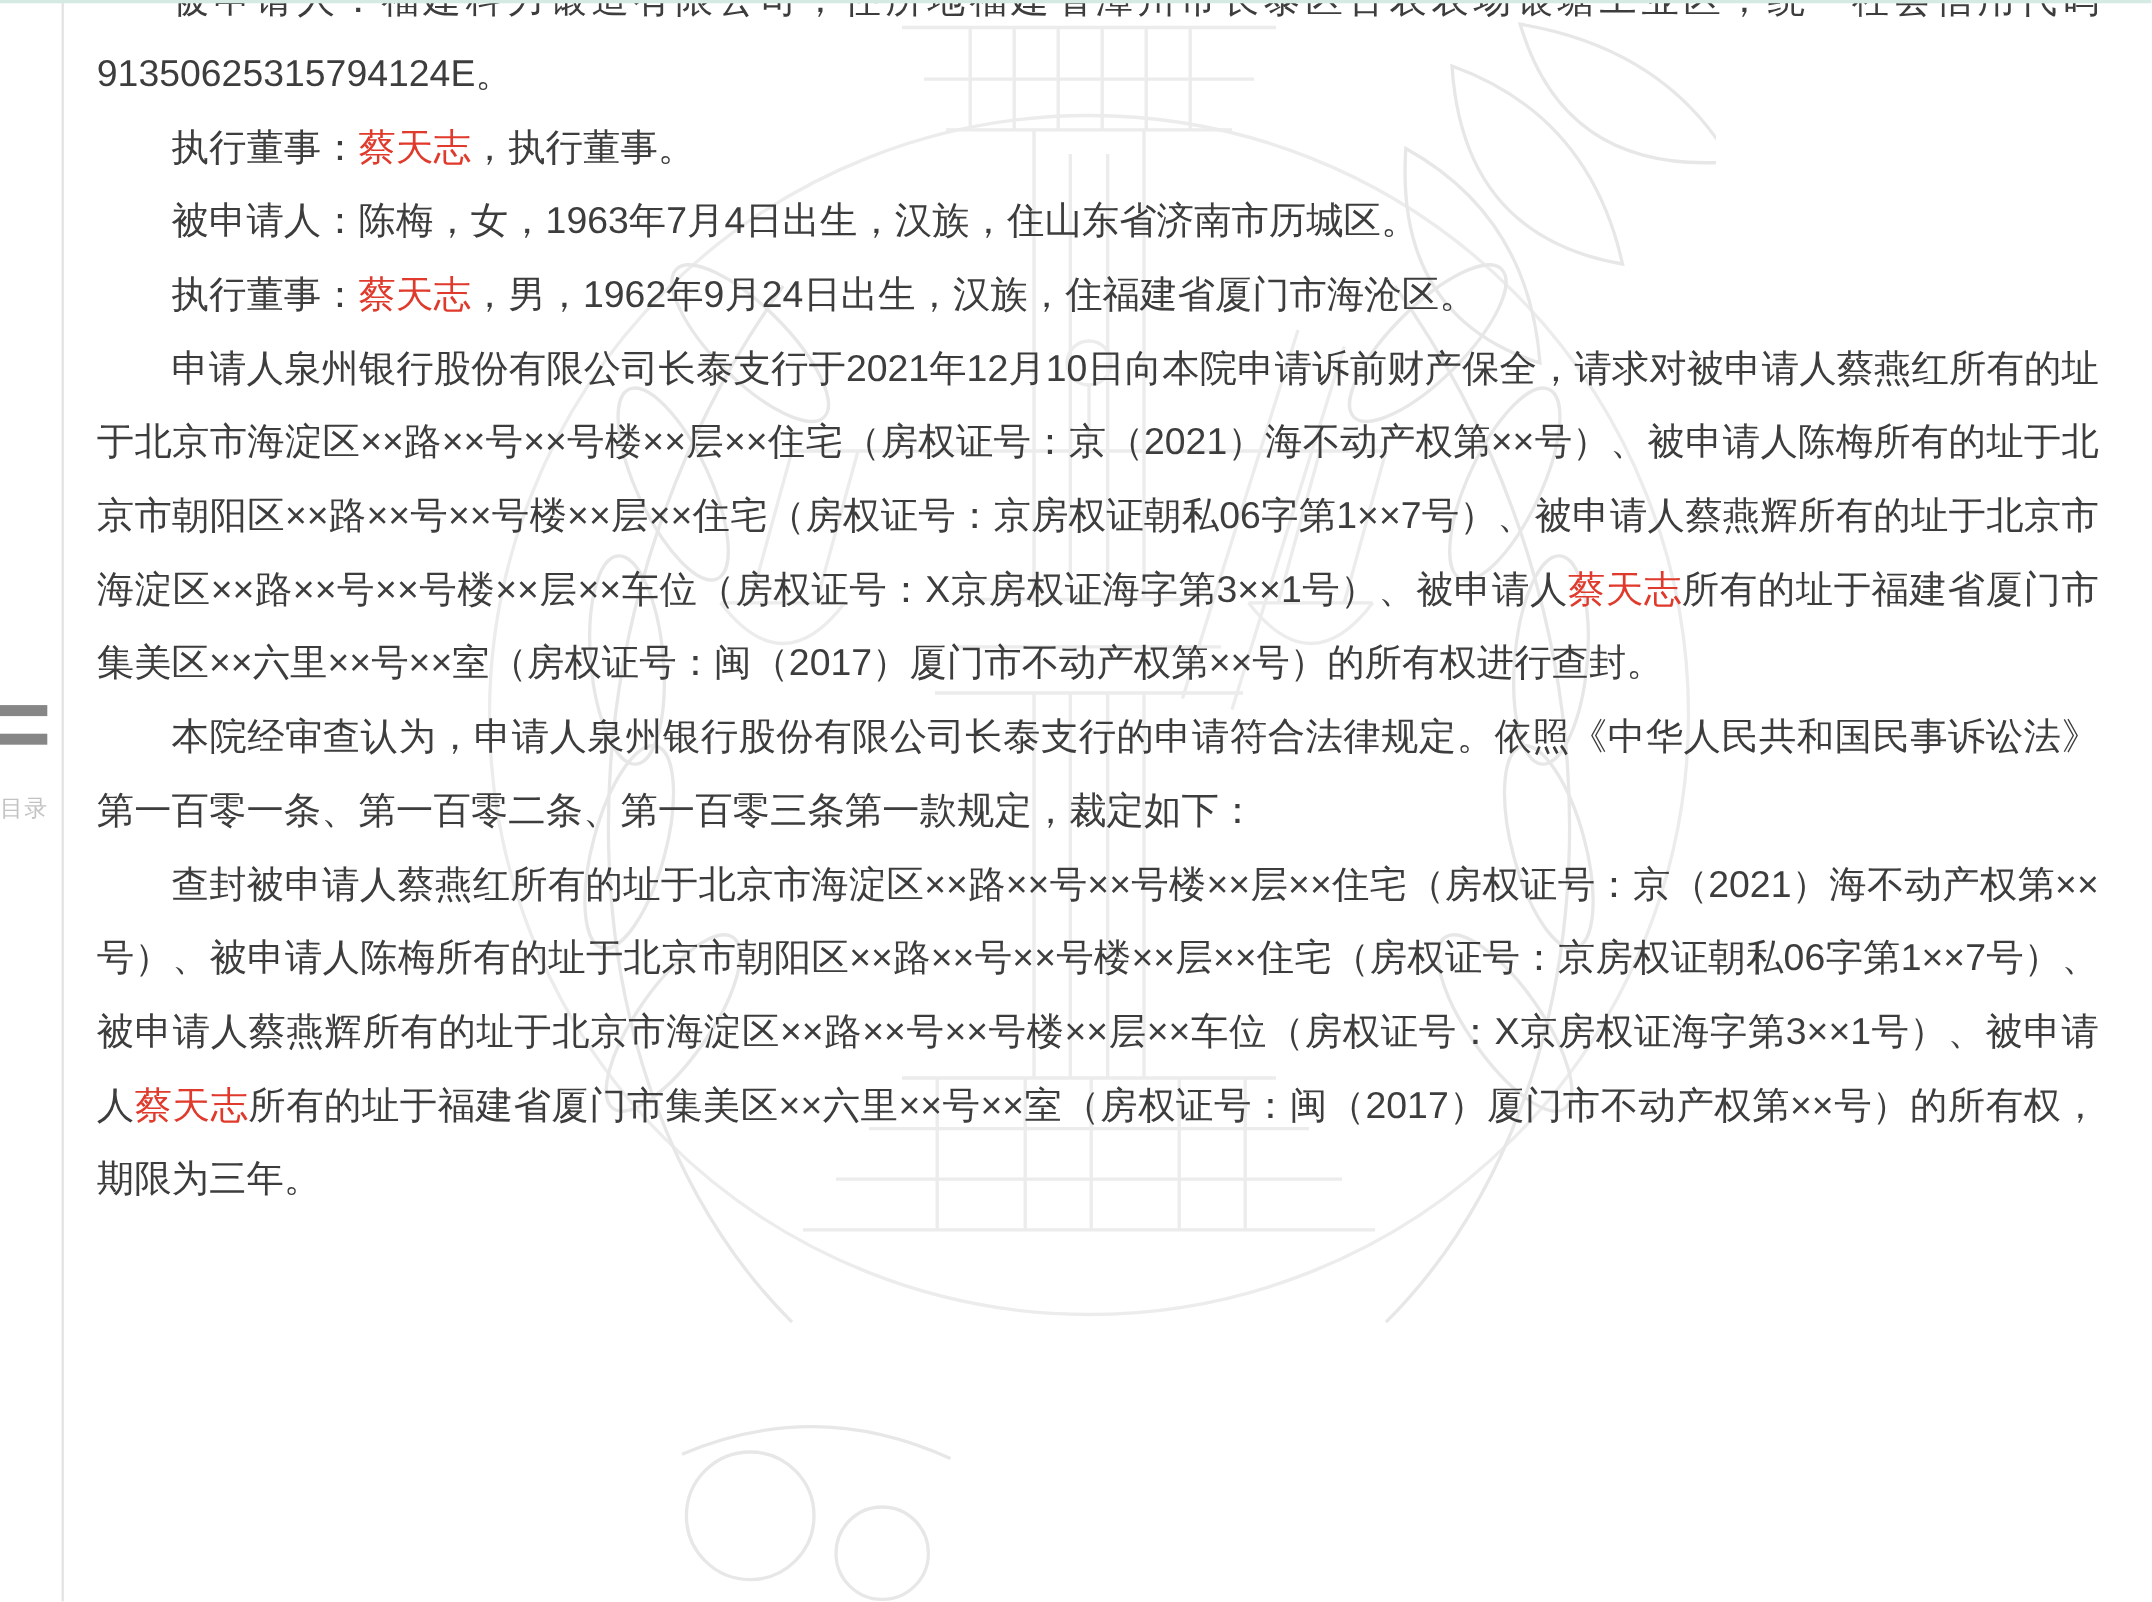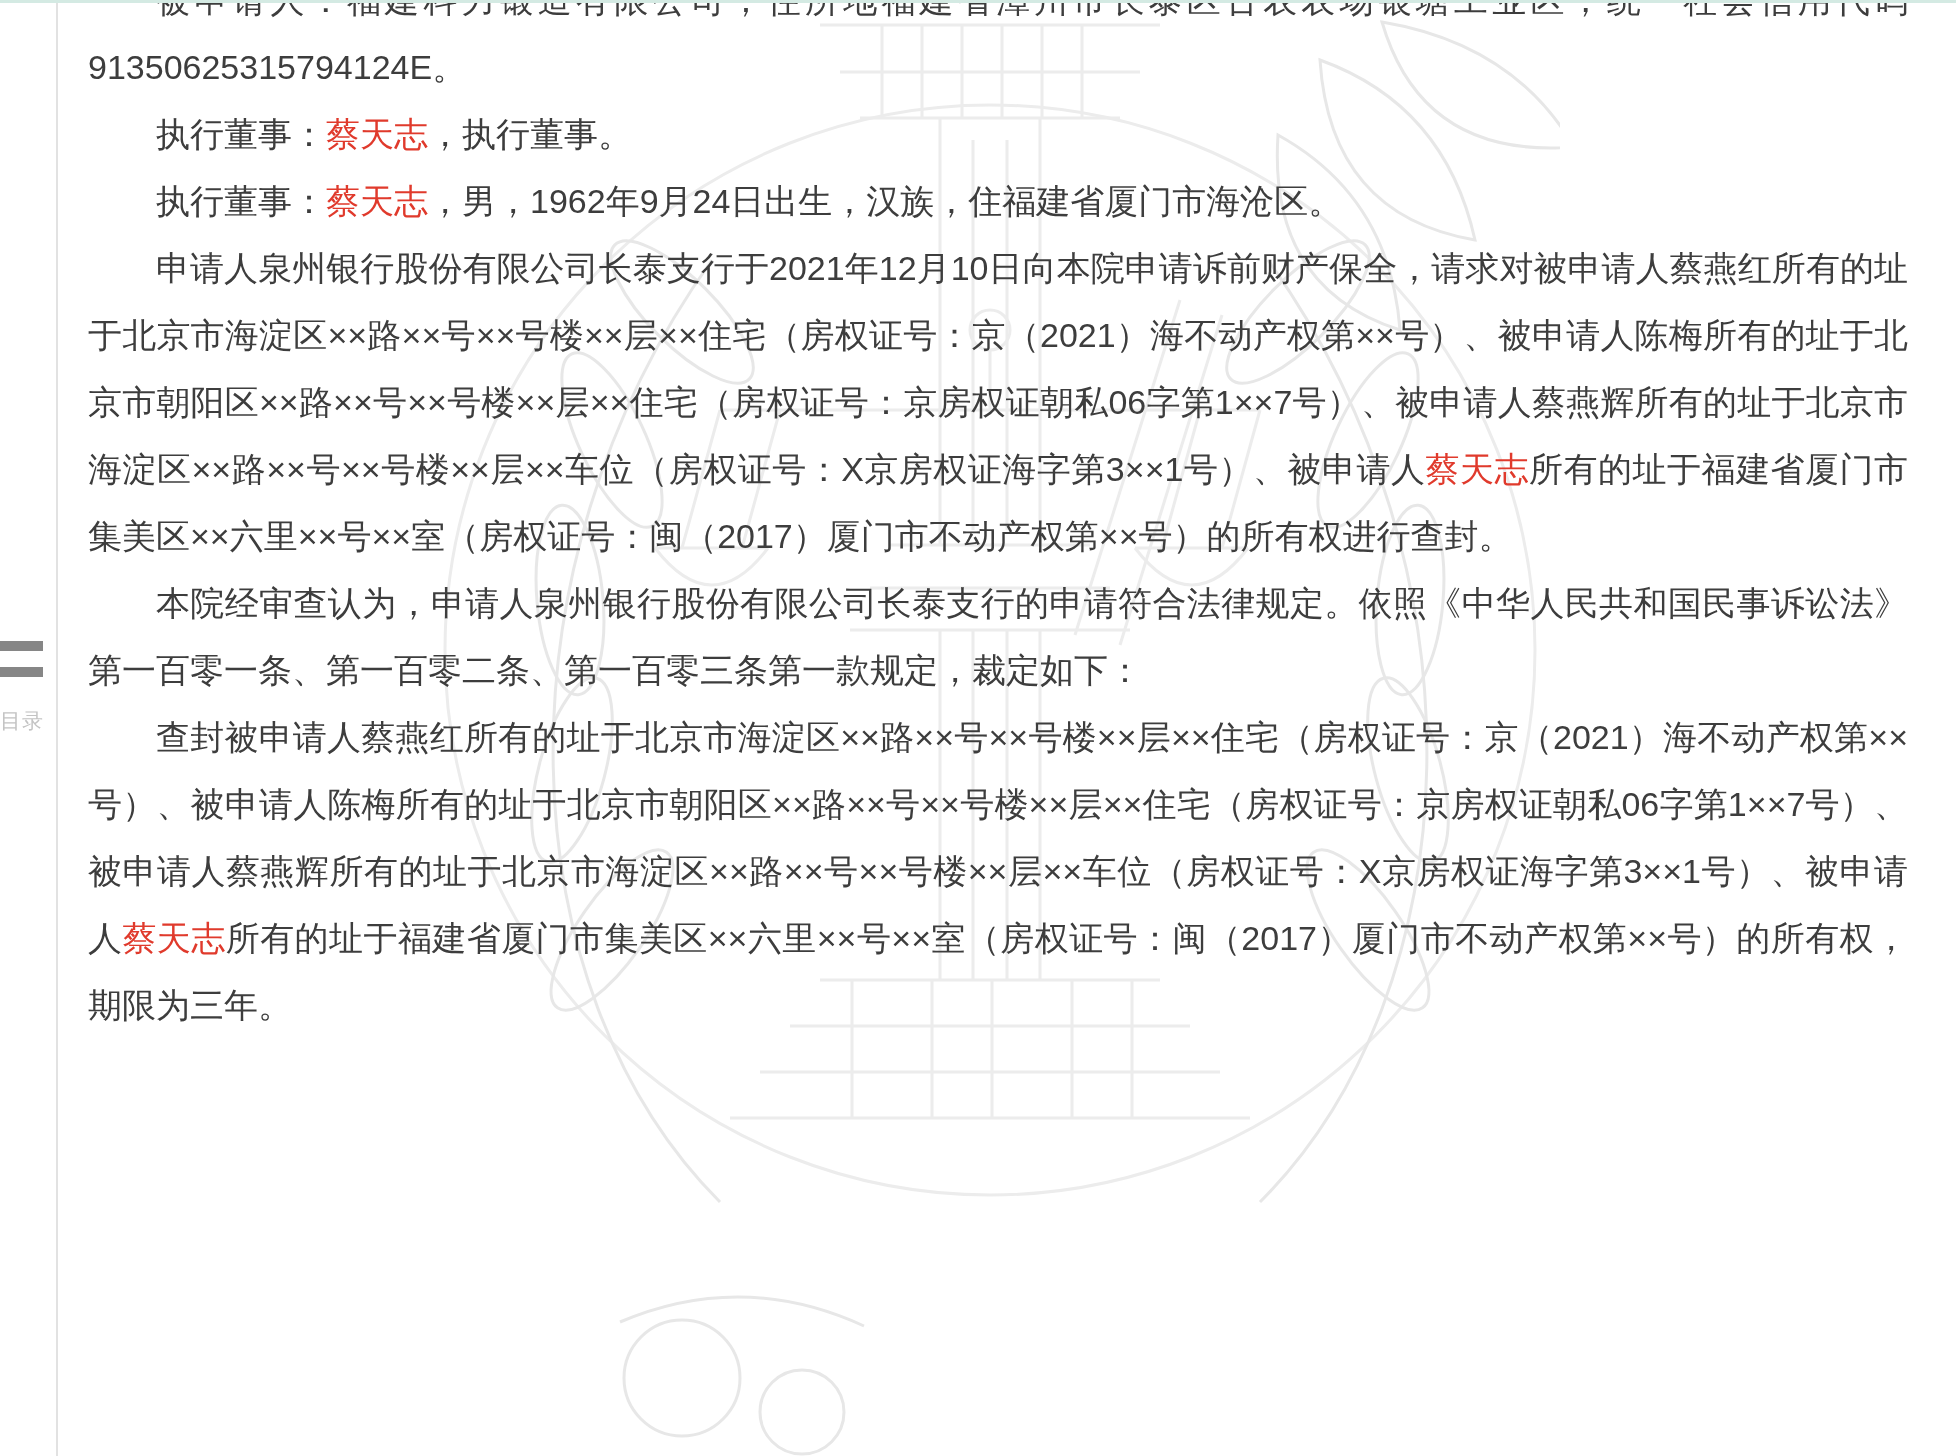--- a/index.html
+++ b/index.html
@@ -5,21 +5,21 @@
   html,body{margin:0;padding:0;}
   body{
     width:1956px;height:1456px;overflow:hidden;position:relative;
     background:#ffffff;
     font-family:"Liberation Sans","DejaVu Sans",sans-serif;
   }
   .top-accent{position:absolute;top:0;left:0;width:100%;height:3px;background:var(--accent,#d4eae3);z-index:6;}
   .side-divider{position:absolute;top:0;left:56px;width:2px;height:100%;background:var(--divider,#e2e2e2);z-index:3;}
   .toc-toggle{position:absolute;left:0;top:641px;width:56px;z-index:4;cursor:pointer;}
   .toc-toggle .bar{width:43px;height:10px;background:#868686;margin:0 0 16px 0;}
-  .toc-toggle .toc-label{margin-top:30px;font-size:21px;color:#c3c3c3;letter-spacing:1px;white-space:nowrap;}
+  .toc-toggle .toc-label{margin-top:44px;font-size:21px;color:#c3c3c3;letter-spacing:1px;white-space:nowrap;}
   .watermark{position:absolute;left:420px;top:-70px;width:1140px;height:1600px;z-index:0;pointer-events:none;}
   .doc{
     position:absolute;left:88px;top:-33px;width:1820px;z-index:2;
     font-size:34px;line-height:67px;color:var(--text,#3d3d3d);
     text-align:justify;
   }
   .para{margin:0;text-indent:2em;}
   .hl{color:var(--hl,#e03a2c);}
 </style>
 </head>
@@ -81,17 +81,18 @@
 
     <circle cx="262" cy="1448" r="58"></circle>
     <circle cx="382" cy="1482" r="42"></circle>
     <path d="M200 1392 Q 322 1340 444 1396"></path>
   </g>
 </svg>
 
 <div class="doc">
     <p class="para"><span>被申请人：福建科力锻造有限公司，住所地福建省漳州市长泰区古农农场银塘工业区，统一社会信用代码91350625315794124E。</span></p>
     <p class="para"><span>执行董事：</span><span class="hl">蔡天志</span><span>，执行董事。</span></p>
+    <p class="para"><span>被申请人：陈梅，女，1963年7月4日出生，汉族，住山东省济南市历城区。</span></p>
     <p class="para"><span>执行董事：</span><span class="hl">蔡天志</span><span>，男，1962年9月24日出生，汉族，住福建省厦门市海沧区。</span></p>
     <p class="para"><span>申请人泉州银行股份有限公司长泰支行于2021年12月10日向本院申请诉前财产保全，请求对被申请人蔡燕红所有的址于北京市海淀区××路××号××号楼××层××住宅（房权证号：京（2021）海不动产权第××号）、被申请人陈梅所有的址于北京市朝阳区××路××号××号楼××层××住宅（房权证号：京房权证朝私06字第1××7号）、被申请人蔡燕辉所有的址于北京市海淀区××路××号××号楼××层××车位（房权证号：X京房权证海字第3××1号）、被申请人</span><span class="hl">蔡天志</span><span>所有的址于福建省厦门市集美区××六里××号××室（房权证号：闽（2017）厦门市不动产权第××号）的所有权进行查封。</span></p>
     <p class="para"><span>本院经审查认为，申请人泉州银行股份有限公司长泰支行的申请符合法律规定。依照《中华人民共和国民事诉讼法》第一百零一条、第一百零二条、第一百零三条第一款规定，裁定如下：</span></p>
     <p class="para"><span>查封被申请人蔡燕红所有的址于北京市海淀区××路××号××号楼××层××住宅（房权证号：京（2021）海不动产权第××号）、被申请人陈梅所有的址于北京市朝阳区××路××号××号楼××层××住宅（房权证号：京房权证朝私06字第1××7号）、被申请人蔡燕辉所有的址于北京市海淀区××路××号××号楼××层××车位（房权证号：X京房权证海字第3××1号）、被申请人</span><span class="hl">蔡天志</span><span>所有的址于福建省厦门市集美区××六里××号××室（房权证号：闽（2017）厦门市不动产权第××号）的所有权，期限为三年。</span></p>
   </div>
 
 </body></html>

